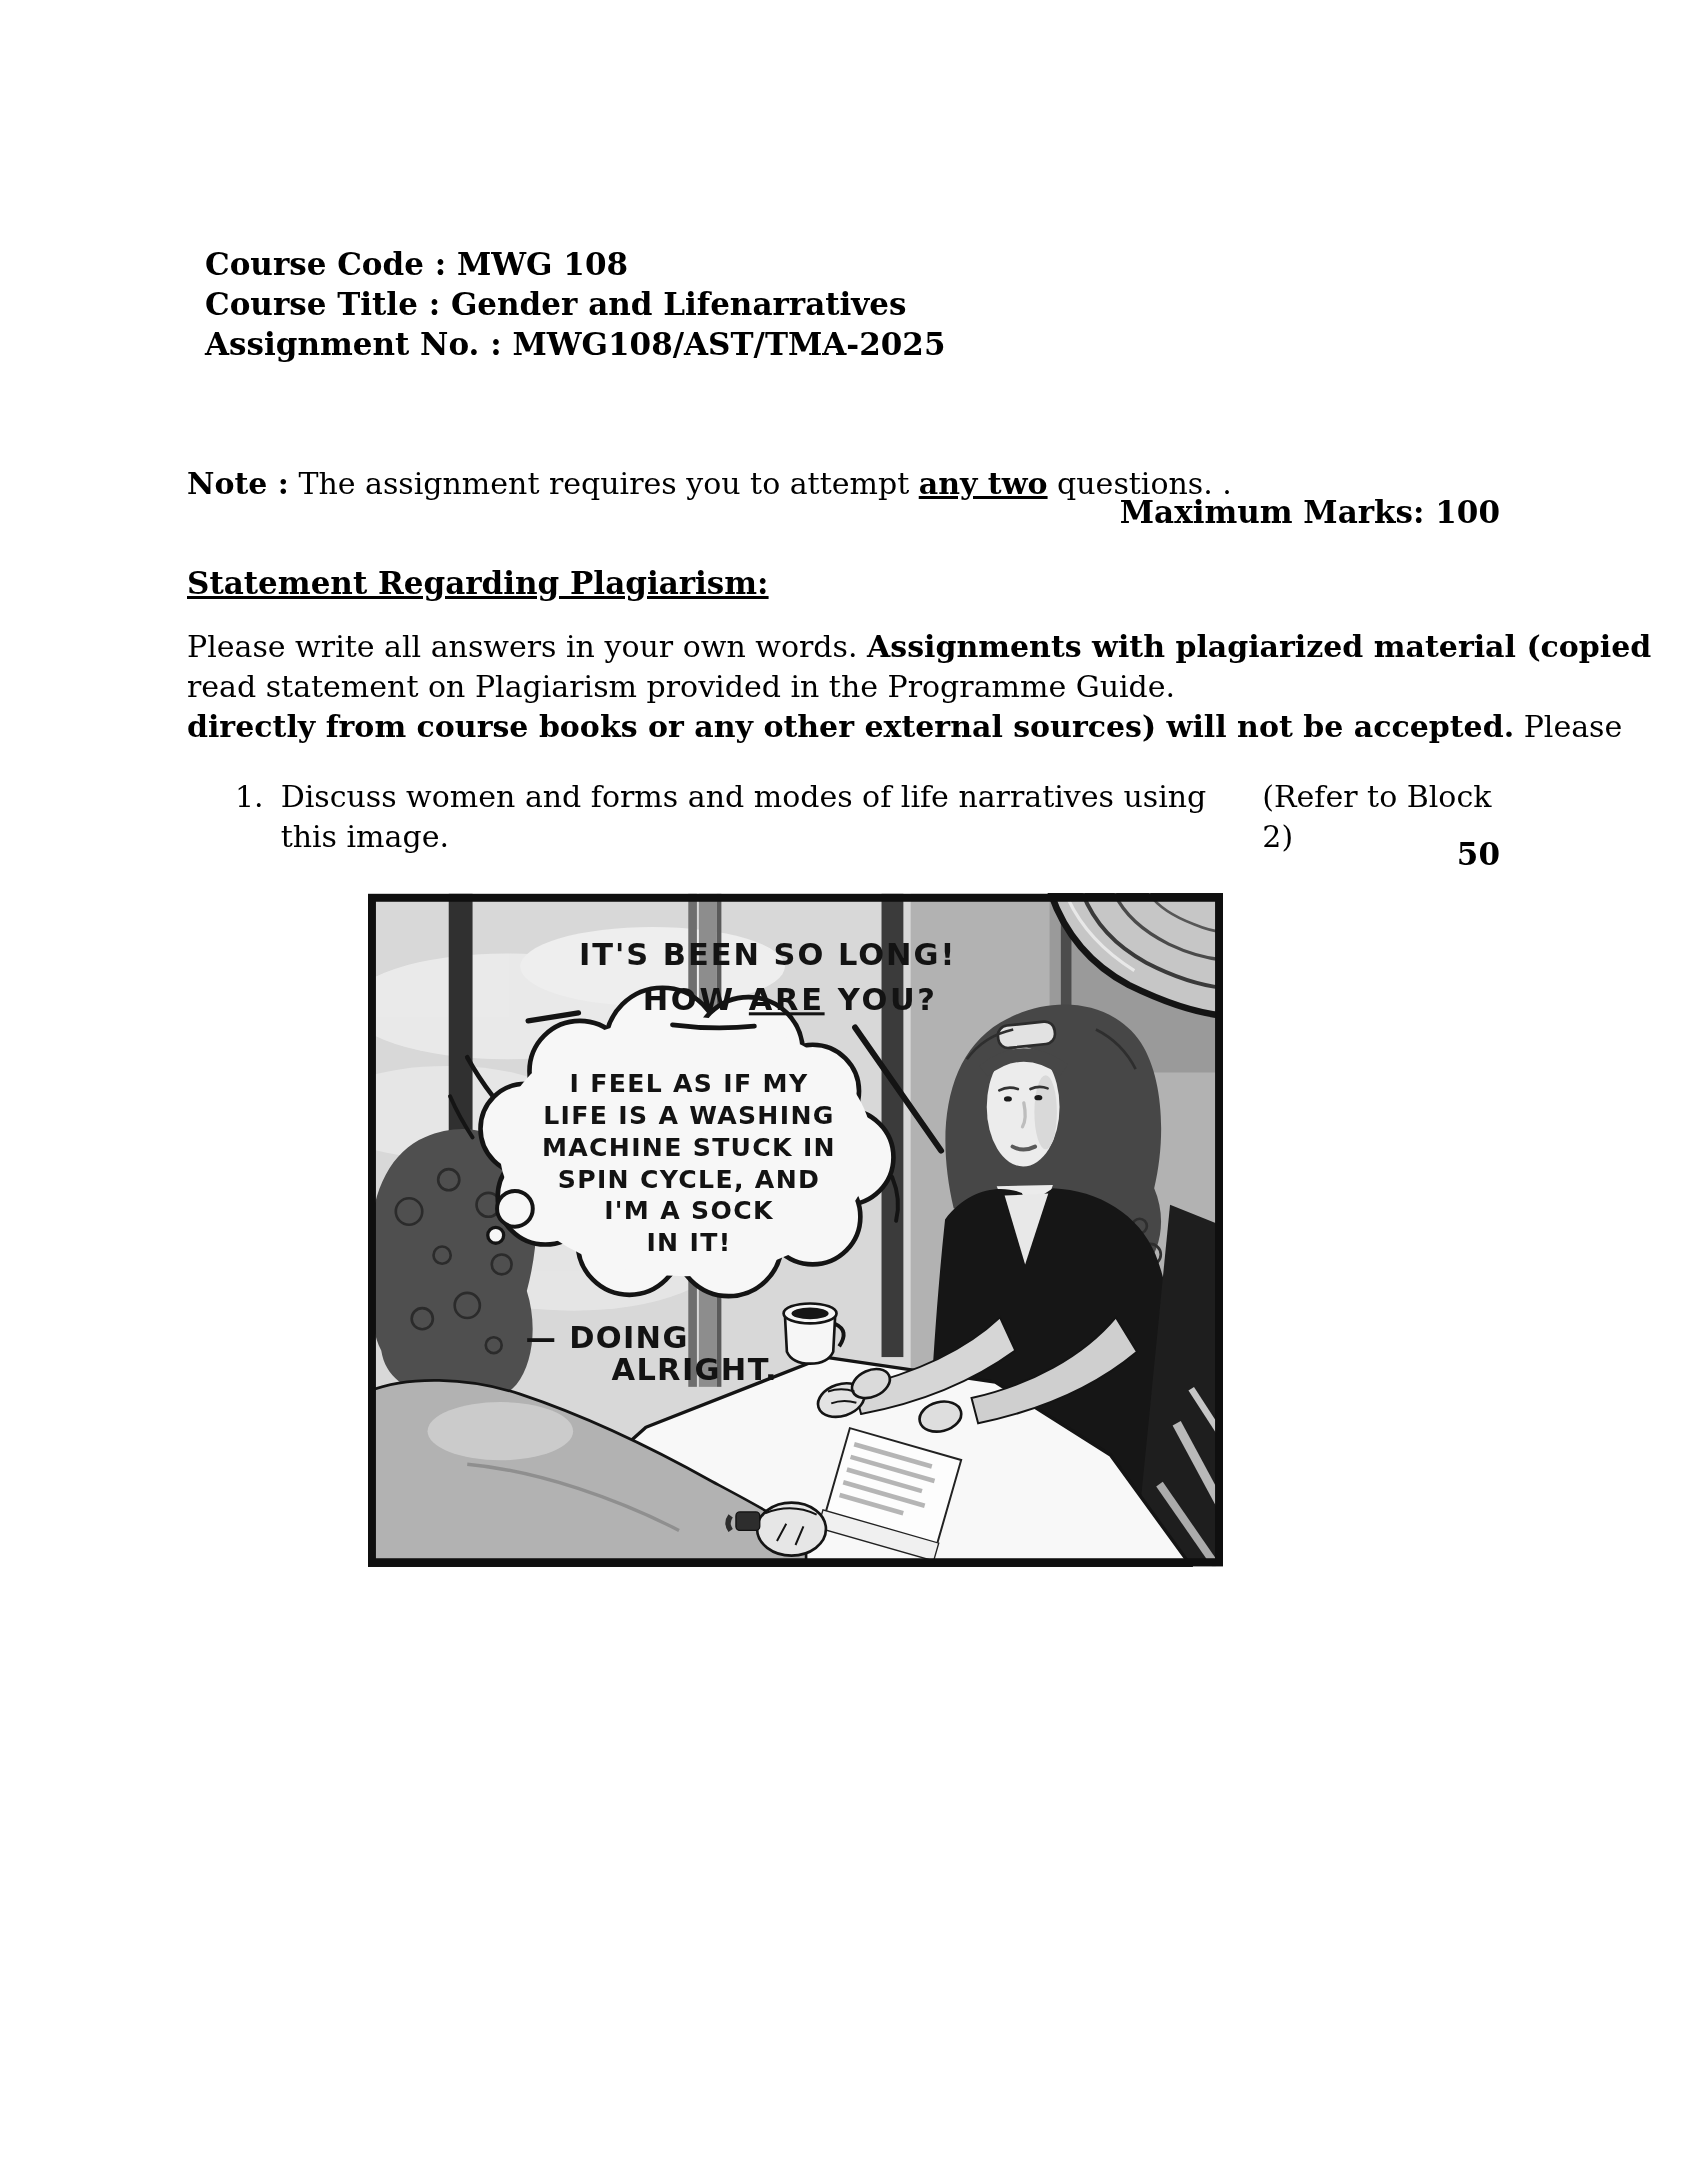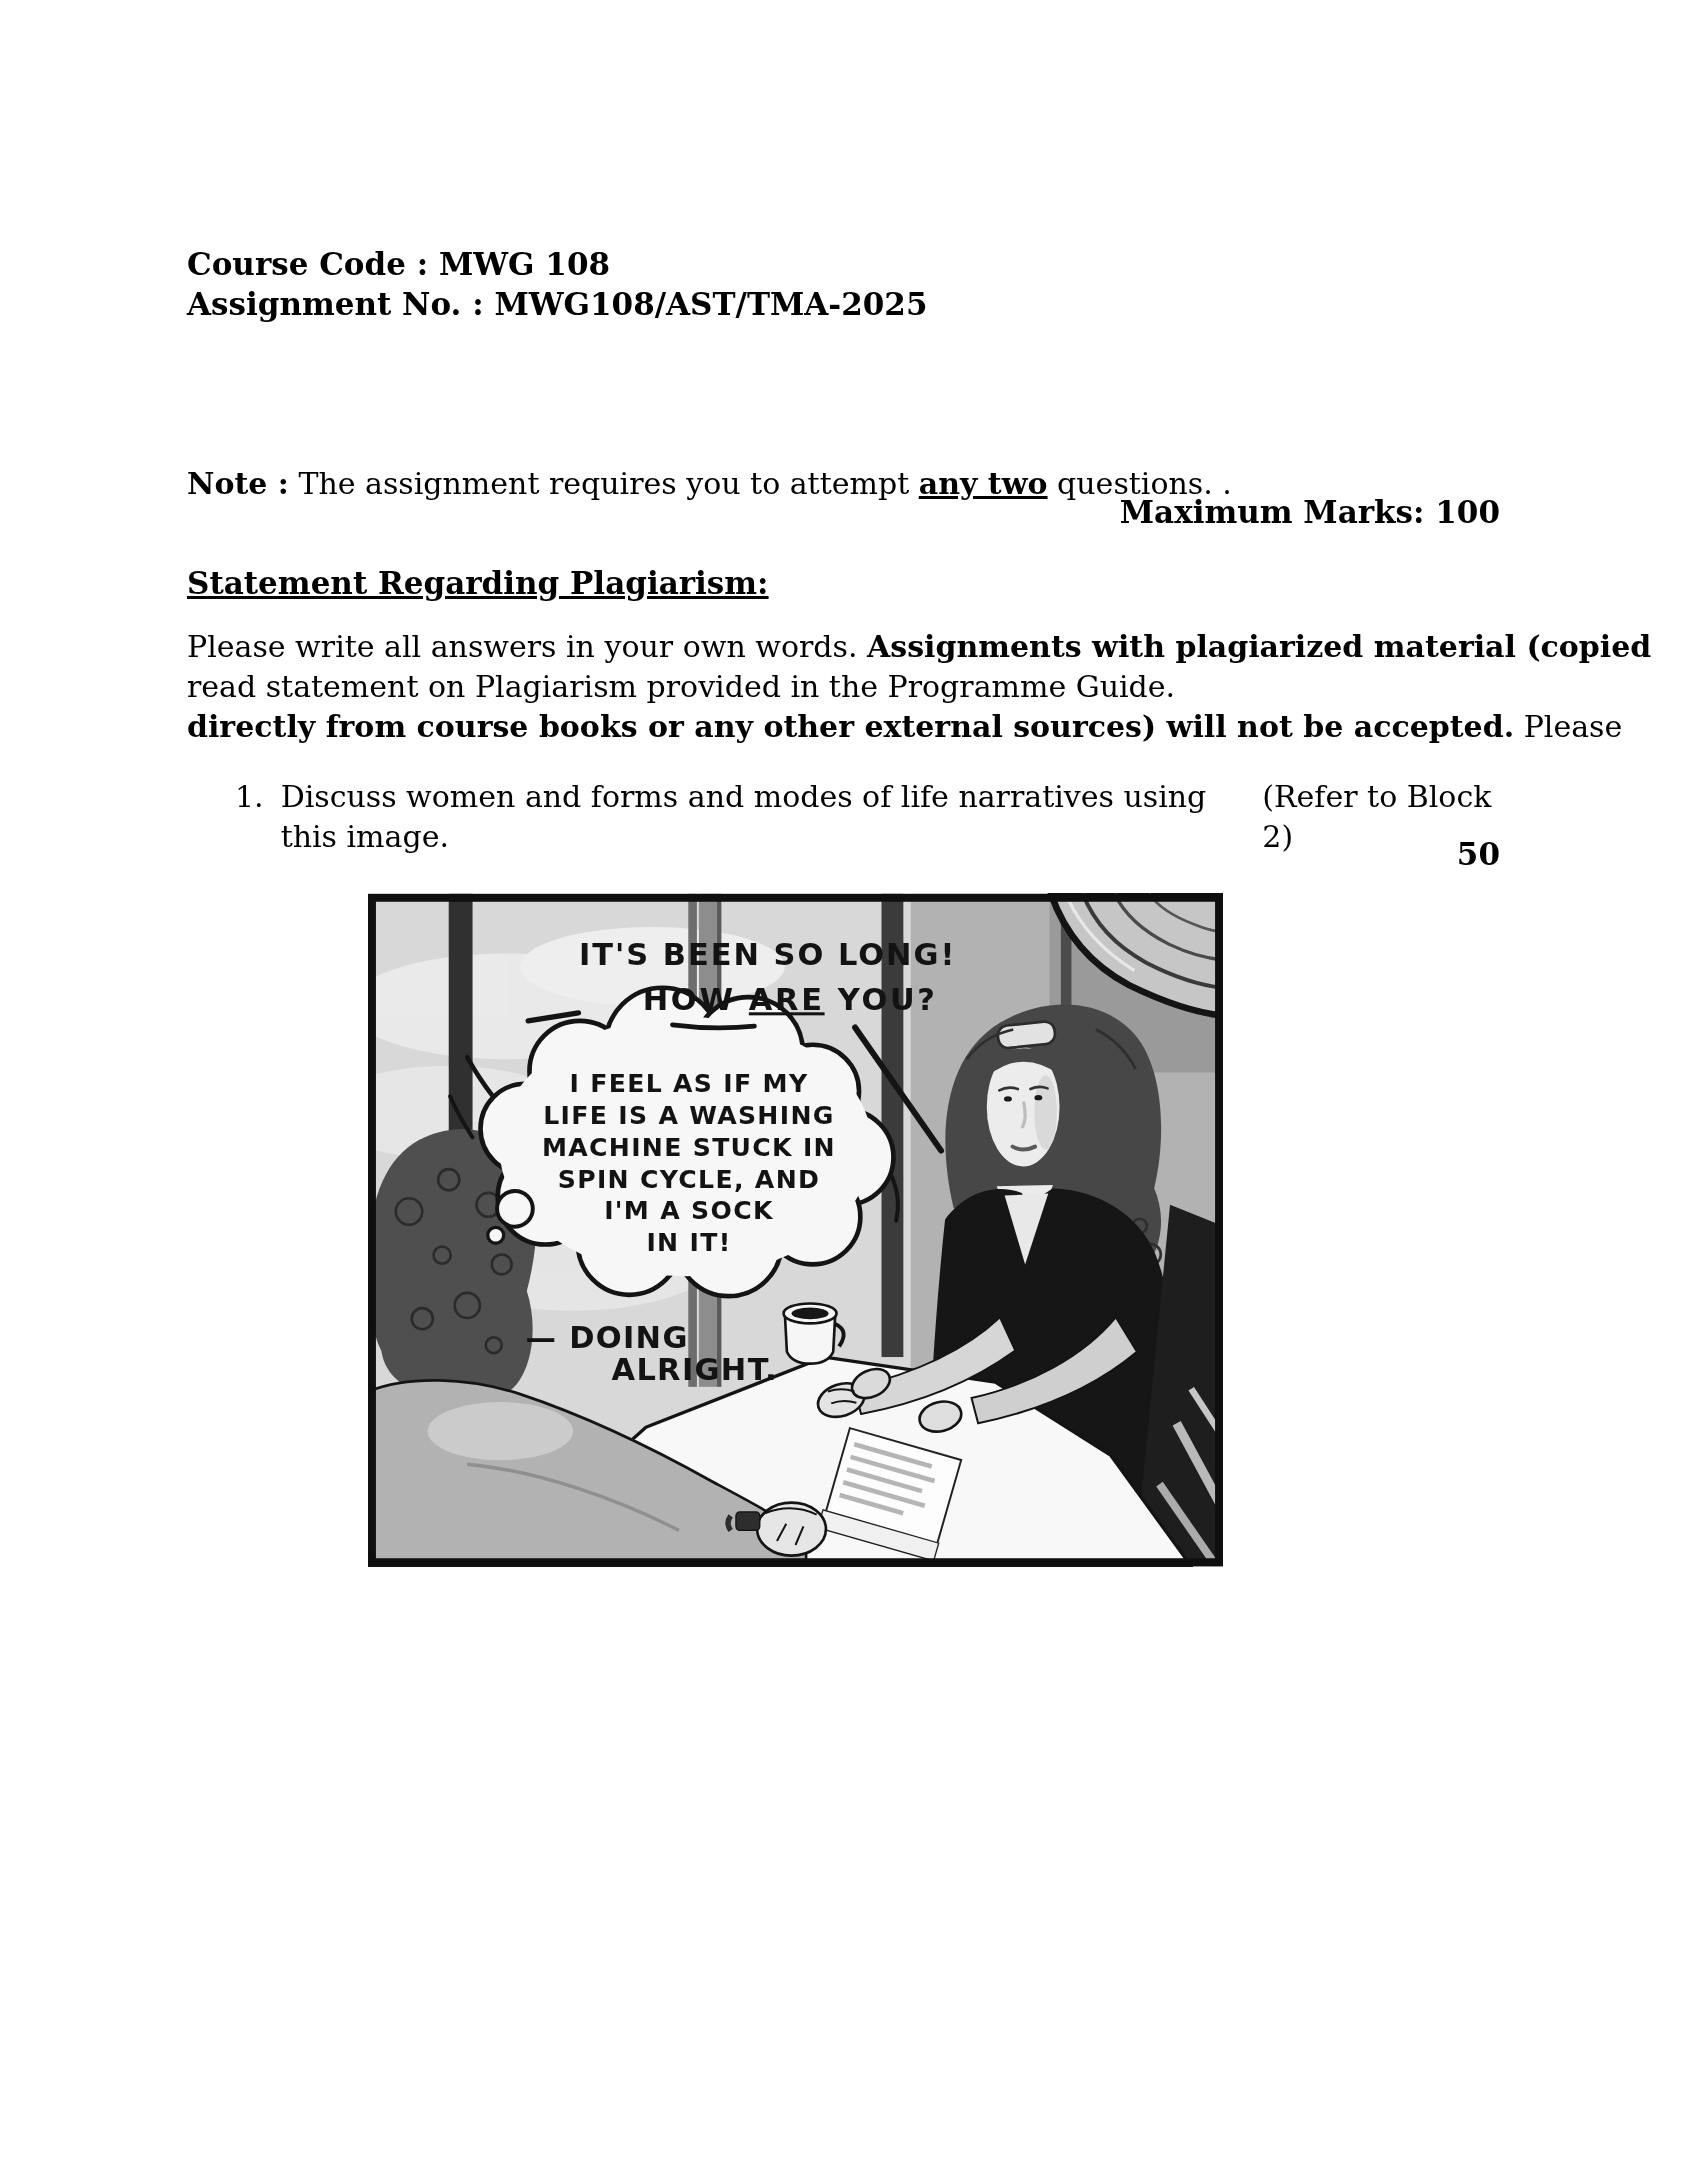--- a/index.html
+++ b/index.html
@@ -4,39 +4,40 @@
 <style>
   html,body{margin:0;padding:0;}
   body{
     width:1687px;height:2183px;background:#ffffff;position:relative;
     font-family:"DejaVu Serif",serif;color:#000;
     -webkit-font-smoothing:antialiased;
   }
   .abs{position:absolute;}
   .b{font-weight:bold;}
   .u{text-decoration:underline;}
-  .header{left:187px;top:244px;font-size:31px;font-weight:bold;line-height:40px;white-space:nowrap;}
+  .header{left:205px;top:244px;font-size:31px;font-weight:bold;line-height:40px;white-space:nowrap;}
   .note{left:187px;top:428px;font-size:30px;line-height:40px;white-space:nowrap;margin-top:36px;}
   .maxmarks{right:187px;top:494px;font-size:31px;font-weight:bold;text-align:right;white-space:nowrap;}
   .plagheading{left:187px;top:565px;font-size:31px;font-weight:bold;text-decoration:underline;white-space:nowrap;}
   .para{left:187px;top:627px;font-size:30px;line-height:40px;}
   .pline{display:block;white-space:nowrap;}
   .qrow{left:187px;top:777px;width:1315px;display:flex;align-items:baseline;font-size:30px;line-height:40px;}
   .qnum{margin-left:48px;}
   .qtext{margin-left:17px;}
   .qref{margin-left:auto;}
   .qmarks{right:187px;top:820px;font-size:31px;font-weight:bold;text-align:right;margin-top:16px;}
   .comicwrap{left:368px;top:893px;width:855px;height:674px;border-radius:29px;}
   svg text{font-family:"DejaVu Sans",sans-serif;font-weight:bold;fill:#131313;}
 </style>
 </head>
 <body>
 
 <div class="abs header">
   <div>Course Code : MWG 108</div>
+  <div>Course Title : Gender and Lifenarratives</div>
   <div>Assignment No. : MWG108/AST/TMA-2025</div>
 </div>
 
 <div class="abs note"><span class="b">Note :</span><span> The assignment requires you to attempt </span><span class="b u">any two</span><span> questions. .</span></div>
 
 <div class="abs maxmarks">Maximum Marks: 100</div>
 
 <div class="abs plagheading">Statement Regarding Plagiarism:</div>
 
 <div class="abs para">

